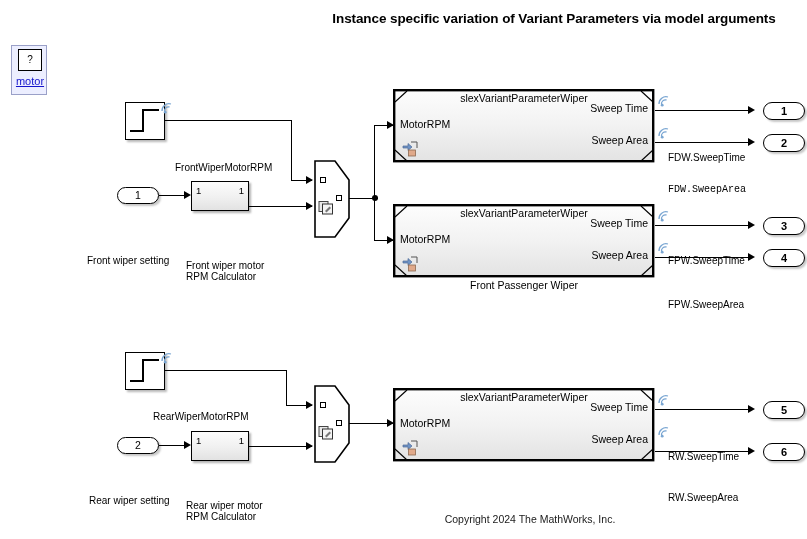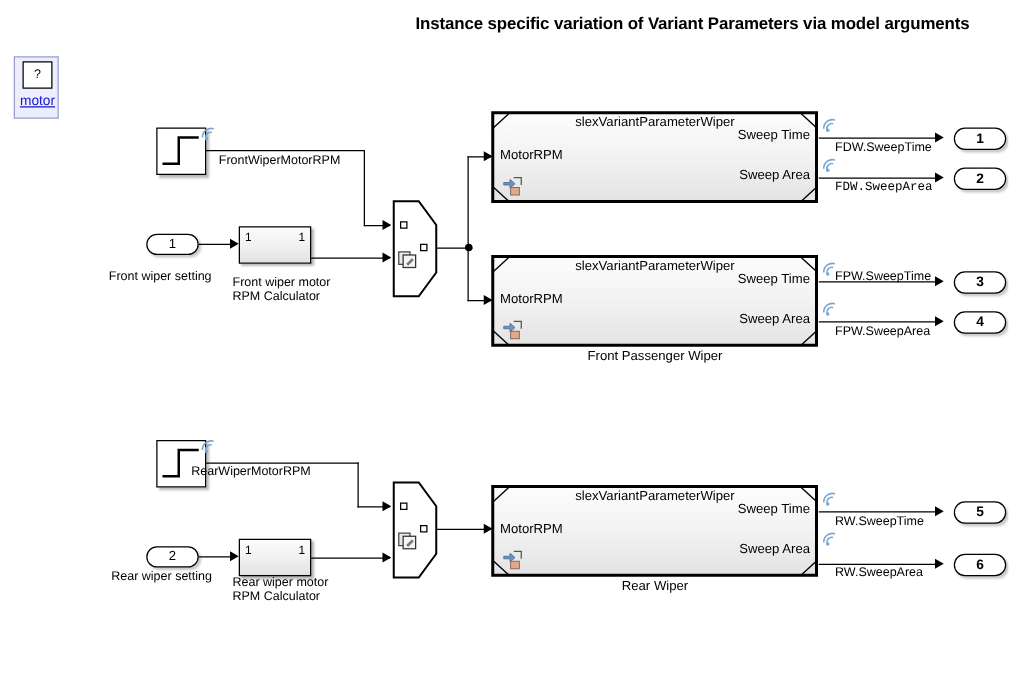--- a/index.html
+++ b/index.html
@@ -206,20 +206,21 @@
     width: 0; height: 0;
     border-top: 4.5px solid transparent;
     border-bottom: 4.5px solid transparent;
     border-left: 7px solid #000;
   }
   .sig-label {
     position: absolute;
     font-size: 10px;
     color: #000;
     white-space: nowrap;
+    margin-top: 39px;
   }
   
   .portsq {
     position: absolute;
     width: 6px; height: 6px;
     border: 1.2px solid #000;
     background: #fff;
     box-sizing: border-box;
   }
 </style>
@@ -444,21 +445,20 @@
     <div class="mr-name">slexVariantParameterWiper</div>
     <div class="mr-inlabel" style="top:29px;">MotorRPM</div>
     <div class="mr-outlabel" style="top:13px;">Sweep Time</div>
     <div class="mr-outlabel" style="top:45px;">Sweep Area</div>
     <svg style="position:absolute; left:8px; top:51px;" width="18" height="17" viewBox="0 0 18 17">
       <path d="M2 6 L7 6 L7 3.5 L11 7 L7 10.5 L7 8 L2 8 Z" fill="#6f93c4" stroke="#4d6c99" stroke-width="0.7"></path>
       <path d="M10 2 L16 2 L16 8" fill="none" stroke="#555" stroke-width="1"></path>
       <rect x="7.5" y="10" width="7" height="6" fill="#e0a98a" stroke="#8d6a52" stroke-width="0.8"></rect>
     </svg>
   </div>
-  <div class="mr-caption" style="left:393px; top:463px; width:262px;">Rear Wiper</div>
 
   <div class="antenna" style="left:657px; top:393px;">
     <svg width="14" height="13" viewBox="0 0 14 13">
       <path d="M2 9 A7 7 0 0 1 11 2" fill="none" stroke="#7aa6d2" stroke-width="1.3"></path>
       <path d="M4.5 9.5 A4 4 0 0 1 9.5 5" fill="none" stroke="#7aa6d2" stroke-width="1.3"></path>
       <circle cx="5.2" cy="10.2" r="1.4" fill="#7aa6d2"></circle>
     </svg>
   </div>
   <div class="wire wire-h" style="left:655px; top:409px; width:98px;"></div>
   <div class="arrow" style="left:748px; top:405px;"></div>
@@ -470,14 +470,15 @@
       <path d="M2 9 A7 7 0 0 1 11 2" fill="none" stroke="#7aa6d2" stroke-width="1.3"></path>
       <path d="M4.5 9.5 A4 4 0 0 1 9.5 5" fill="none" stroke="#7aa6d2" stroke-width="1.3"></path>
       <circle cx="5.2" cy="10.2" r="1.4" fill="#7aa6d2"></circle>
     </svg>
   </div>
   <div class="wire wire-h" style="left:655px; top:451px; width:98px;"></div>
   <div class="arrow" style="left:748px; top:447px;"></div>
   <div class="sig-label" style="left:668px; top:453px;">RW.SweepArea</div>
   <div class="outport" style="left:763px; top:443px;">6</div>
 
+  <div class="copyright">Copyright 2024 The MathWorks, Inc.</div>
 
 </div>
 
 </body></html>

